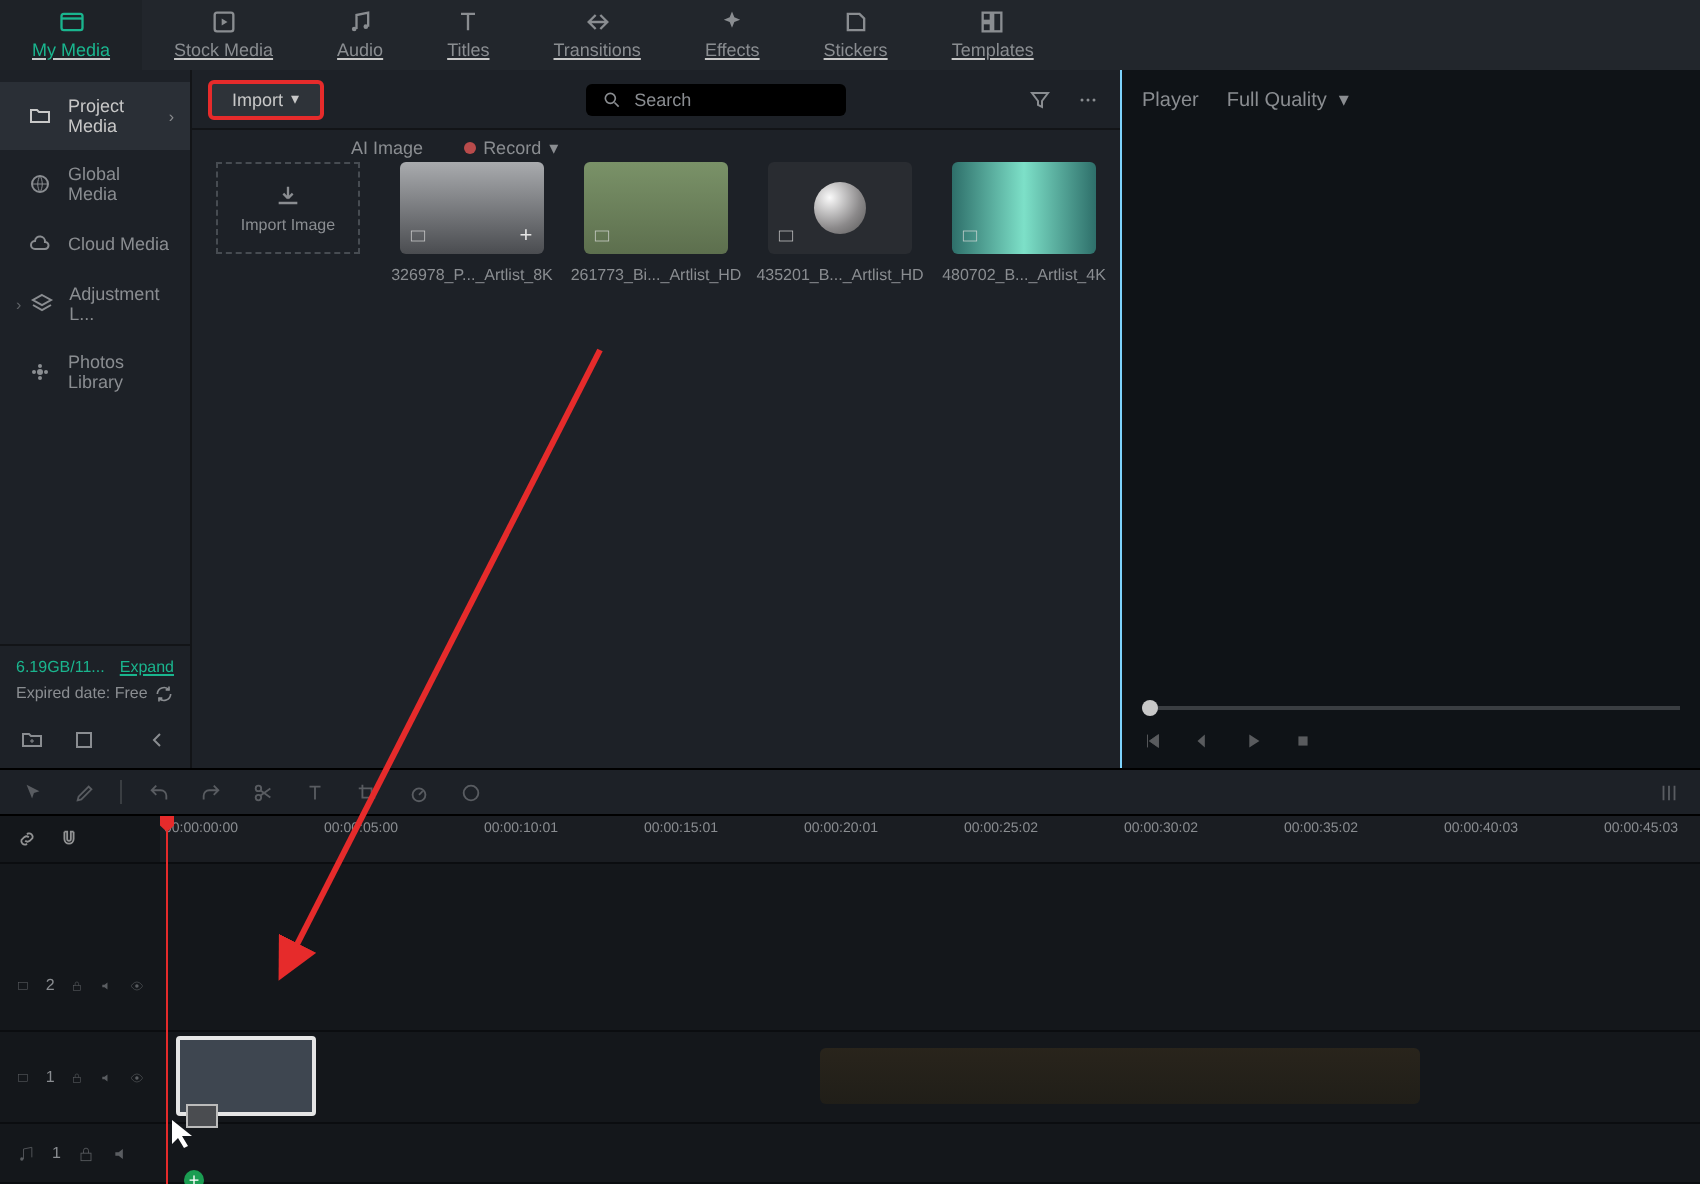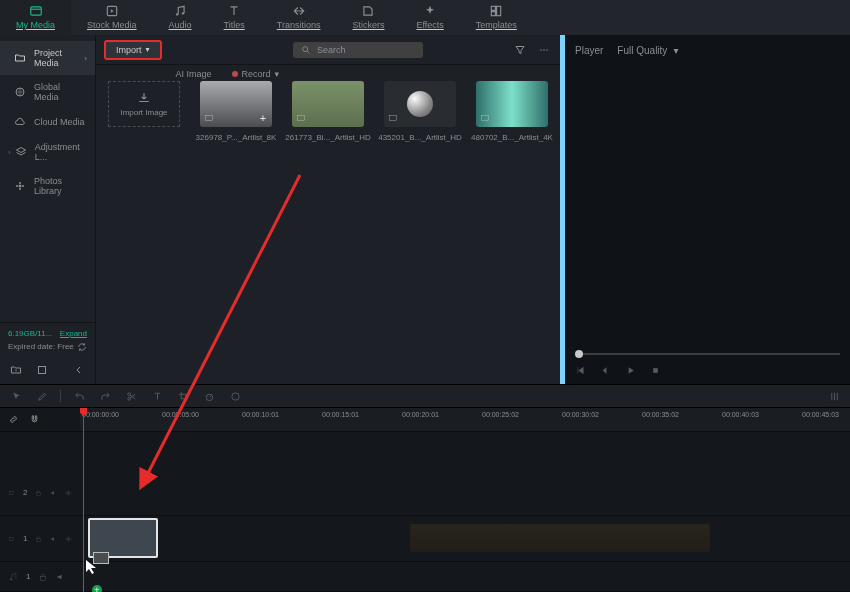--- a/index.html
+++ b/index.html
@@ -138,21 +138,21 @@
     color: var(--text-dim);
     cursor: pointer;
     margin-top: 48px;
   }
   .record-dot { width: 6px; height: 6px; background: #b94b4b; border-radius: 50%; display: inline-block; }
   .search-wrap {
     display: flex;
     align-items: center;
     gap: 6px;
     padding: 3px 8px;
-    background: #404040;
+    background: #000000;
     border-radius: 3px;
     color: var(--text-dim);
     font-size: 9px;
     flex: 0 0 130px;
   }
   .spacer { flex: 1; }
   .icon-btn { width: 16px; height: 16px; display: flex; align-items: center; justify-content: center; color: var(--text-dim); cursor: pointer; }
   .icon-btn svg { width: 12px; height: 12px; }
 
   .media-grid {
@@ -221,21 +221,21 @@
     width: 26px; height: 26px; border-radius: 50%;
     background: radial-gradient(circle at 30% 30%, #fafafa, #8b898a 60%, #555 100%);
   }
 
   
   .player-panel {
     flex: 0 0 290px;
     background: var(--bg-darker);
     display: flex;
     flex-direction: column;
-    border-left: 5px solid #7dd3fc;
+    border-left: 1px solid #7dd3fc;
   }
   .player-head {
     height: 30px;
     display: flex;
     align-items: center;
     gap: 14px;
     padding: 0 10px;
     font-size: 10px;
     color: var(--text-dim);
   }
@@ -426,29 +426,29 @@
     <span>Titles</span>
   </div>
   <div class="top-tab">
     <svg viewBox="0 0 24 24">
         <path d="M4 12h16M14 6l6 6-6 6M10 6L4 12l6 6" stroke="currentColor" stroke-width="2" fill="none"></path>
       </svg>
     <span>Transitions</span>
   </div>
   <div class="top-tab">
     <svg viewBox="0 0 24 24">
-        <path d="M5 5h10l4 4v10H5z" fill="none" stroke="currentColor" stroke-width="2"></path>
-      </svg>
-    <span>Stickers</span>
+        <path d="M12 3l2 5 5 2-5 2-2 5-2-5-5-2 5-2z" fill="currentColor"></path>
+      </svg>
+    <span>Effects</span>
   </div>
   <div class="top-tab">
     <svg viewBox="0 0 24 24">
-        <path d="M12 3l2 5 5 2-5 2-2 5-2-5-5-2 5-2z" fill="currentColor"></path>
-      </svg>
-    <span>Effects</span>
+        <path d="M5 5h10l4 4v10H5z" fill="none" stroke="currentColor" stroke-width="2"></path>
+      </svg>
+    <span>Stickers</span>
   </div>
   <div class="top-tab">
     <svg viewBox="0 0 24 24">
         <rect x="4" y="4" width="7" height="7" fill="none" stroke="currentColor" stroke-width="2"></rect>
         <rect x="13" y="4" width="7" height="16" fill="none" stroke="currentColor" stroke-width="2"></rect>
         <rect x="4" y="13" width="7" height="7" fill="none" stroke="currentColor" stroke-width="2"></rect>
       </svg>
     <span>Templates</span>
   </div>
 </div>

